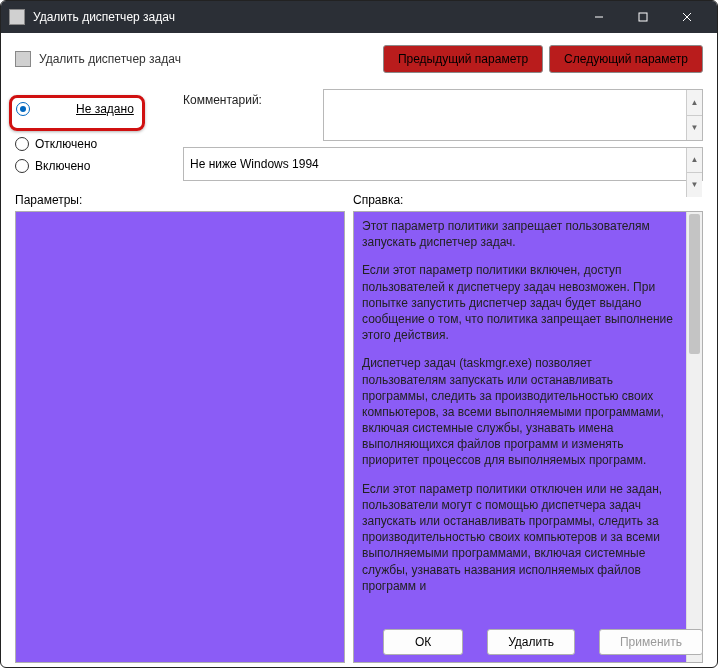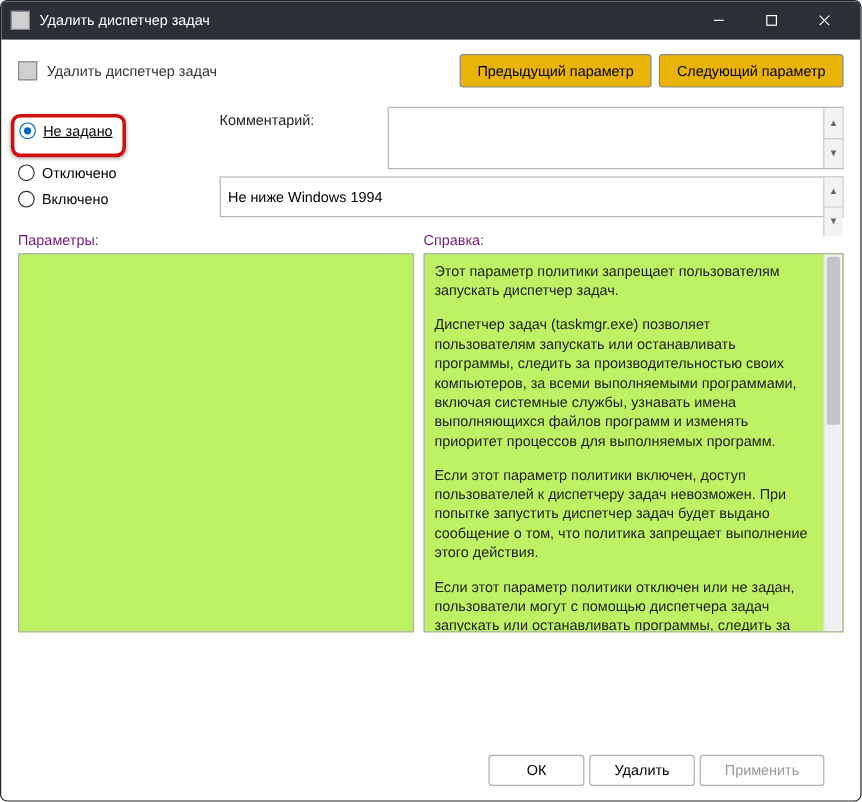--- a/index.html
+++ b/index.html
@@ -43,21 +43,21 @@
     align-items:center;
     padding: 12px 14px 8px 14px;
   }
   .header-row .app-icon-sm {
     width:16px; height:16px; background:#d0d0d0; border:1px solid #888;
     margin-right:8px; display:inline-block;
   }
   .header-row .header-title { flex:1; font-size:12px; color:#333; }
   .nav-btn {
     border:1px solid #8a8a8a;
-    background:#eab308;
+    background:#b91c1c;
     padding: 6px 14px;
     font-size:12px;
     border-radius:3px;
     margin-left:6px;
     cursor:pointer;
   }
   .content {
     padding: 0 14px;
   }
   .top-grid {
@@ -75,21 +75,21 @@
   .radio-item .circle {
     width:14px; height:14px; border-radius:50%;
     border:1px solid #333;
     margin-right:6px;
     display:inline-flex; align-items:center; justify-content:center;
   }
   .radio-item.selected .circle { border-color:#0067c0; }
   .radio-item.selected .circle::after {
     content:""; width:6px; height:6px; border-radius:50%; background:#0067c0;
   }
-  .radio-item.selected .rlabel { text-decoration: underline; }
+  .radio-item.selected .rlabel { text-decoration: underline; margin-left: 40px; }
   .highlight-box {
     border: 3px solid #d01010;
     border-radius: 8px;
     padding: 4px 8px 4px 4px;
     display:inline-flex;
     align-items:center;
     margin-left:-6px;
     box-shadow: 0 1px 3px rgba(0,0,0,0.3);
   }
   .fields-col {
@@ -125,33 +125,33 @@
   .spin {
     flex:1; border-left:1px solid #ccc;
     display:flex; align-items:center; justify-content:center;
     font-size:8px; color:#666; cursor:pointer;
     background:#f3f3f3;
   }
   .spin + .spin { border-top:1px solid #ccc; }
   .labels-row {
     display:flex;
     padding: 6px 14px 4px 14px;
-    color:#701a75;
+    color:#000000;
   }
   .labels-row .left { width: 338px; }
   .labels-row .right { flex:1; }
   .panes {
     display:flex;
     padding: 0 14px;
     gap: 8px;
   }
   .pane {
     border:1px solid #b0b0b0;
-    background:#bef264;
-    height: 316px;
+    background:#8b5cf6;
+    height: 452px;
     overflow:hidden;
     position:relative;
   }
   .pane.left { width: 330px; }
   .pane.right { flex:1; }
   .pane.right .scroll {
     position:absolute; inset:0 16px 0 0;
     overflow:hidden;
     padding: 6px 8px;
     line-height: 1.35;
@@ -162,24 +162,24 @@
     position:absolute; right:0; top:0; bottom:0; width:16px;
     background:#f0f0f0;
     border-left:1px solid #ddd;
   }
   .vscrollbar .thumb {
     position:absolute; left:2px; right:2px; top:2px; height:140px;
     background:#c4c4c4; border-radius:2px;
   }
   .footer {
     position:absolute;
-    left:0; right:16px; bottom:0;
+    left:0; right:0; bottom:0;
     padding: 10px 14px 12px 32px;
     display:flex; justify-content:flex-end;
-    gap:4px;
+    gap:24px;
   }
   .btn {
     border:1px solid #b0b0b0;
     background:#fdfdfd;
     padding: 5px 20px;
     font-size:12px;
     border-radius:3px;
     cursor:pointer;
     min-width:80px;
   }
@@ -264,22 +264,22 @@
 <div class="labels-row">
   <div class="left">Параметры:</div>
   <div class="right">Справка:</div>
 </div>
 
 <div class="panes">
   <div class="pane left"></div>
   <div class="pane right">
     <div class="scroll" id="help-scroll">
         <p>Этот параметр политики запрещает пользователям запускать диспетчер задач.</p>
+        <p>Если этот параметр политики включен, доступ пользователей к диспетчеру задач невозможен. При попытке запустить диспетчер задач будет выдано сообщение о том, что политика запрещает выполнение этого действия.</p>
         <p>Диспетчер задач (taskmgr.exe) позволяет пользователям запускать или останавливать программы, следить за производительностью своих компьютеров, за всеми выполняемыми программами, включая системные службы, узнавать имена выполняющихся файлов программ и изменять приоритет процессов для выполняемых программ.</p>
-        <p>Если этот параметр политики включен, доступ пользователей к диспетчеру задач невозможен. При попытке запустить диспетчер задач будет выдано сообщение о том, что политика запрещает выполнение этого действия.</p>
         <p>Если этот параметр политики отключен или не задан, пользователи могут с помощью диспетчера задач запускать или останавливать программы, следить за производительностью своих компьютеров и за всеми выполняемыми программами, включая системные службы, узнавать названия исполняемых файлов программ и</p>
       </div>
     <div class="vscrollbar">
       <div class="thumb"></div>
     </div>
   </div>
 </div>
 
 <div class="footer">
   <button class="btn">ОК</button>

